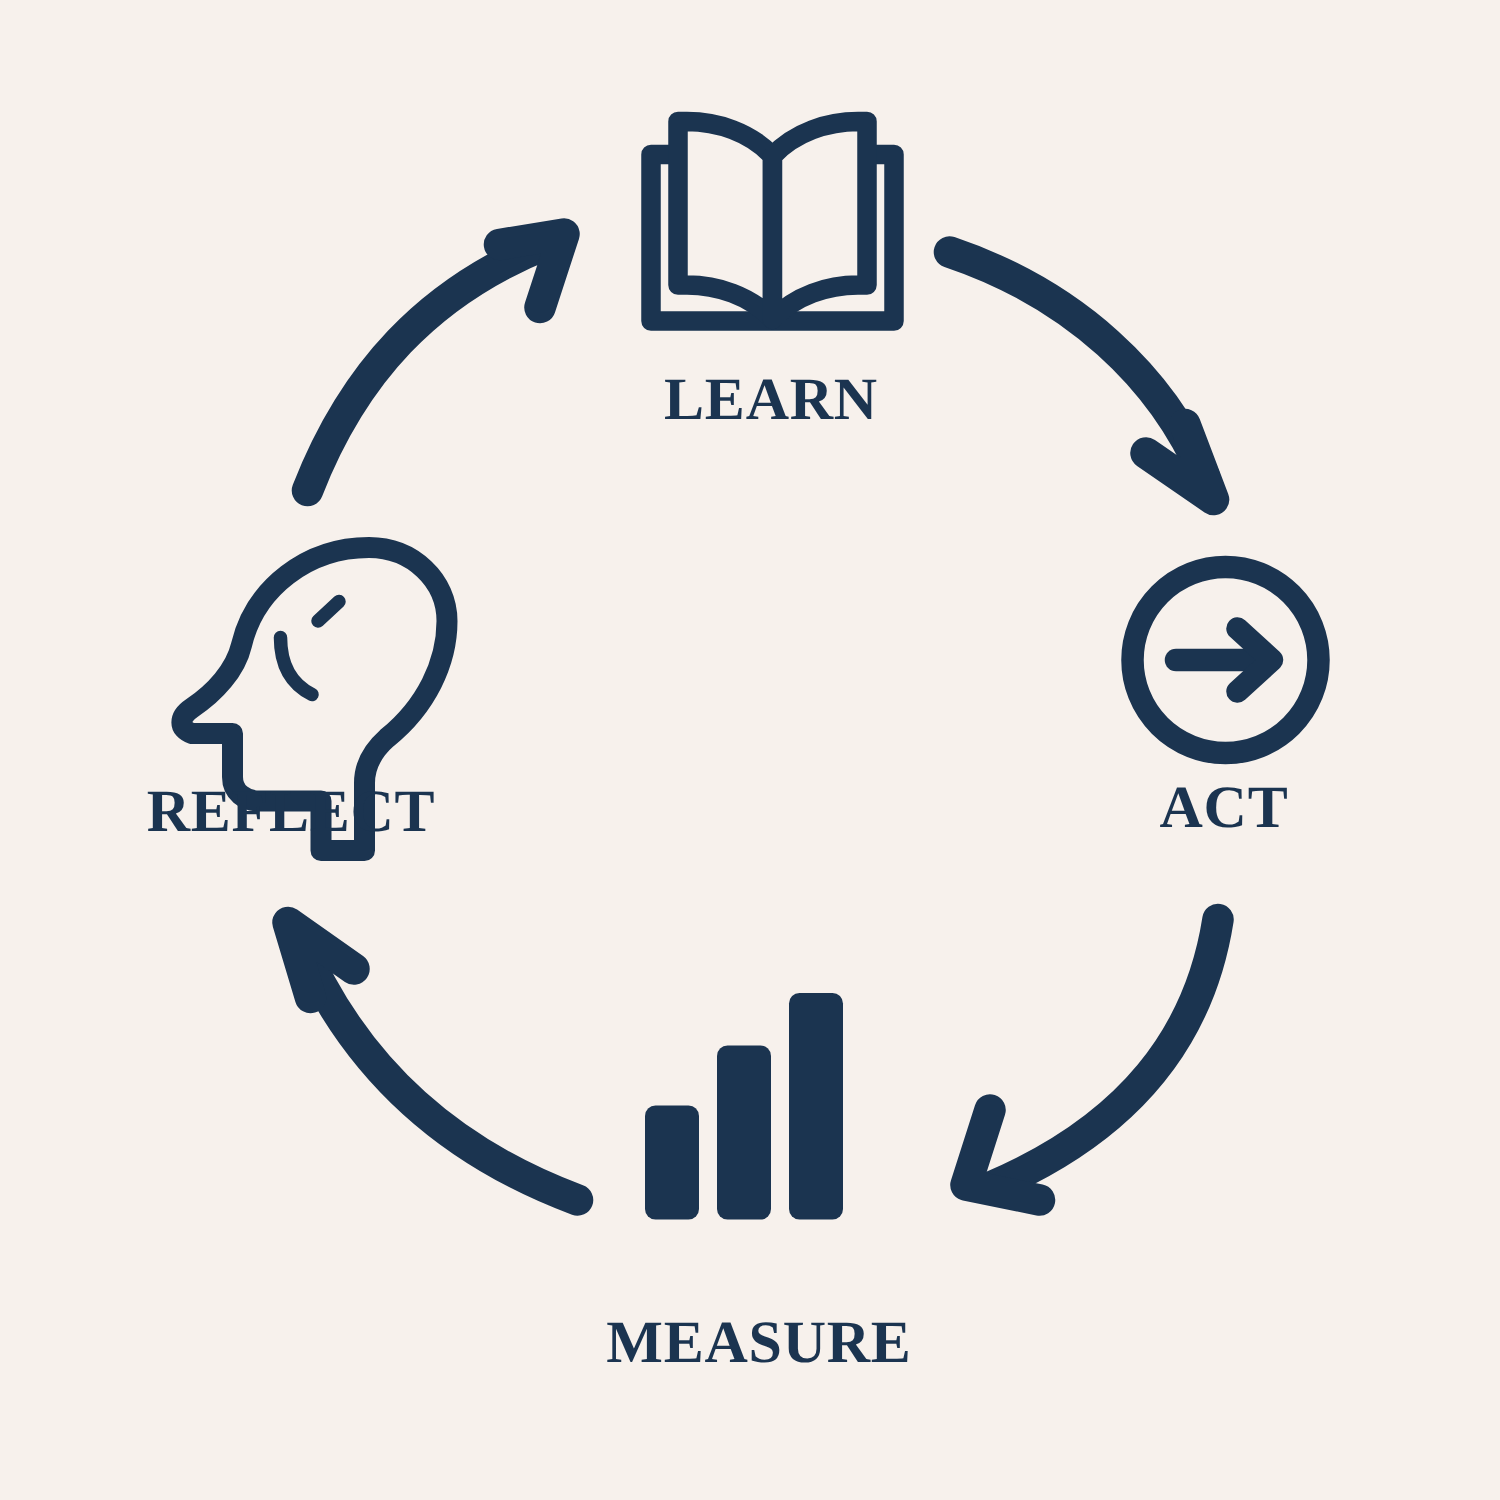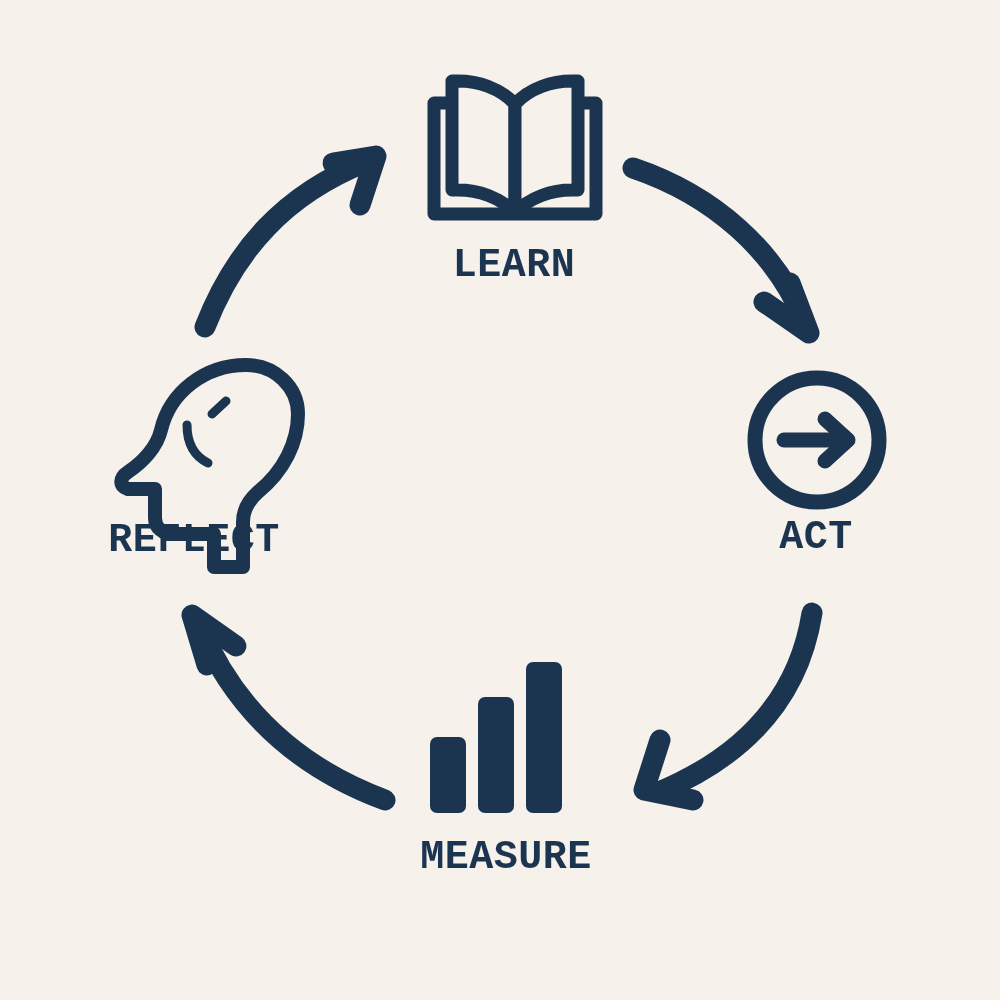--- a/index.html
+++ b/index.html
@@ -22,32 +22,32 @@
   #cycle-diagram svg.canvas {
     position: absolute;
     top: 0;
     left: 0;
     width: 1000px;
     height: 1000px;
   }
   .node-label {
     position: absolute;
     color: #1b3450;
-    font-family: Liberation Mono, monospace;
+    font-family: Liberation Serif, serif;
     font-weight: bold;
     font-size: 40px;
     letter-spacing: 0.5px;
     line-height: 1;
     white-space: nowrap;
     text-align: center;
     transform: translateX(-50%);
   }
   #label-learn   { left: 514px; top: 246px; }
   #label-act     { left: 816px; top: 518px; text-align: center; }
-  #label-measure { left: 506px; top: 838px; text-align: center; }
+  #label-measure { left: 506px; top: 875px; text-align: center; }
   #label-reflect { left: 194px; top: 521px; }
 </style>
 </head>
 <body>
 
 <div id="cycle-diagram">
 
   <svg class="canvas" viewBox="0 0 1000 1000" xmlns="http://www.w3.org/2000/svg">
 
     <g>

